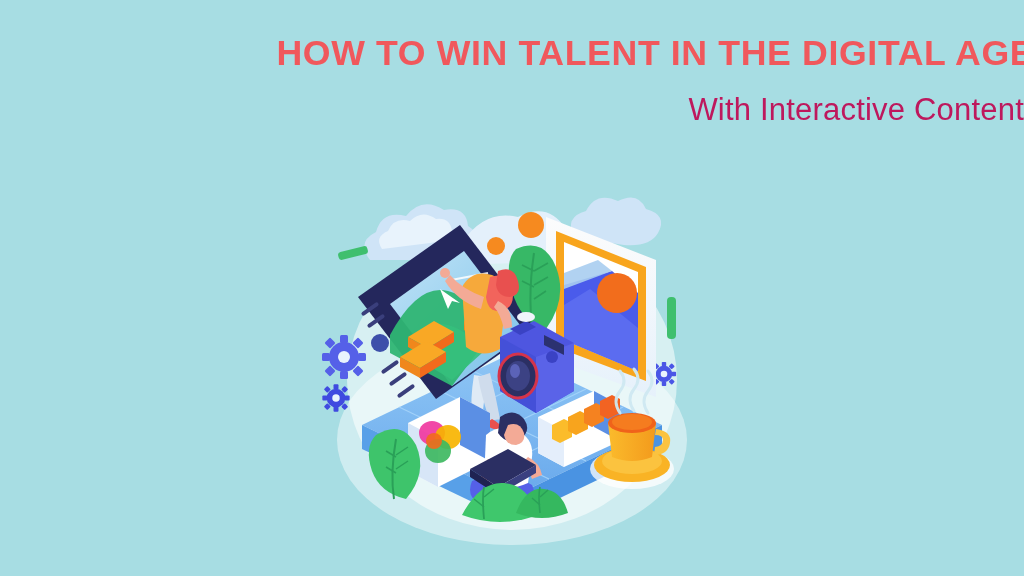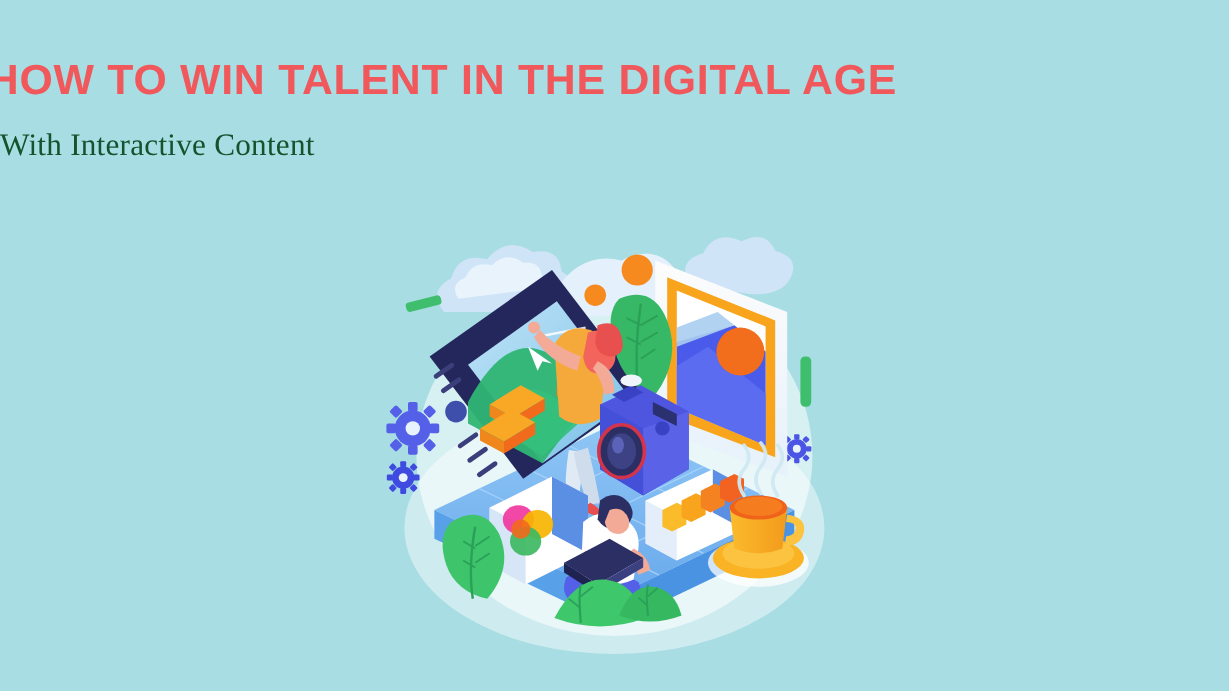--- a/index.html
+++ b/index.html
@@ -15,40 +15,40 @@
   }
   .slide {
     position: relative;
     width: 1024px;
     height: 576px;
     background: #a7dde3;
     box-sizing: border-box;
   }
   .headline-block {
     position: absolute;
-    top: 46px;
+    top: 32px;
     left: 0;
     width: 1024px;
-    text-align: left;
+    text-align: right;
   }
   .headline {
     font-family: "Liberation Sans", sans-serif;
     font-weight: bold;
     font-size: 35px;
     letter-spacing: 0.6px;
     color: #f0585c;
     margin: 0;
     line-height: 1.18;
     transform: scaleX(1.02);
   }
   .subheadline {
-    font-family: Liberation Serif, serif;
+    font-family: Liberation Sans, sans-serif;
     font-weight: normal;
-    font-size: 26px;
-    color: #14532d;
+    font-size: 31px;
+    color: #be185d;
     margin: 18px 0 0 0;
     line-height: 1.2;
     letter-spacing: 0.2px;
   }
   .illustration-wrap {
     position: absolute;
     left: 312px;
     top: 185px;
     width: 400px;
     height: 370px;

